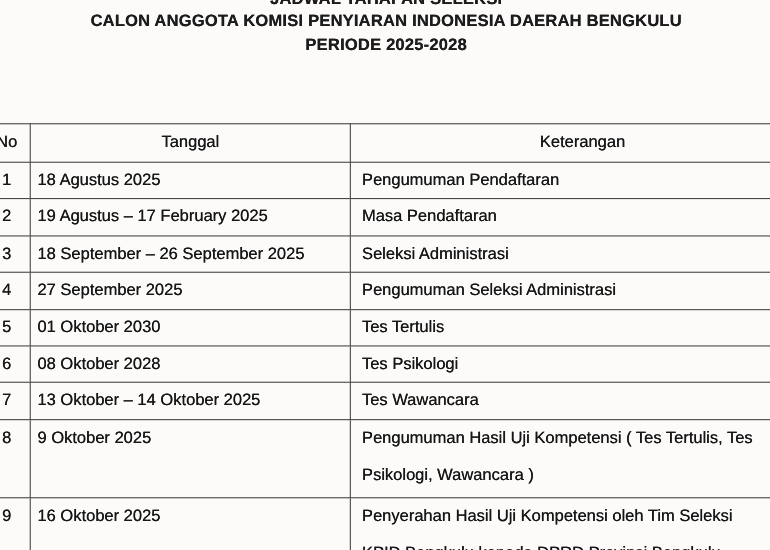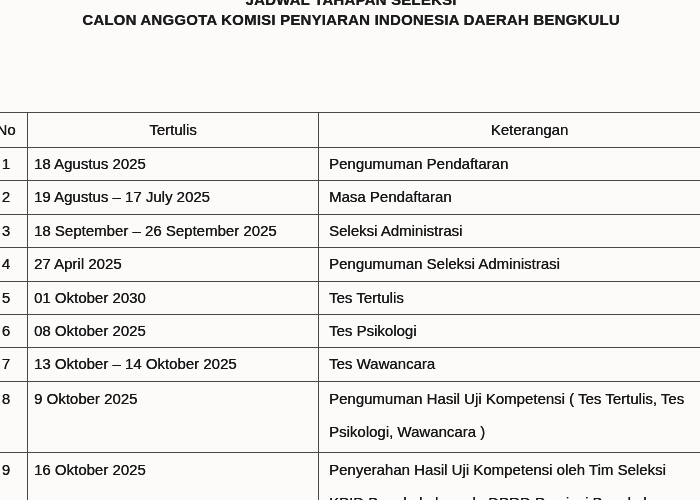--- a/index.html
+++ b/index.html
@@ -92,67 +92,68 @@
     white-space: nowrap;
   }
 </style>
 </head>
 <body>
 
 <div class="doc">
 
   <div class="title-line" id="title-1">JADWAL TAHAPAN SELEKSI</div>
   <div class="title-line" id="title-2">CALON ANGGOTA KOMISI PENYIARAN INDONESIA DAERAH BENGKULU</div>
+  <div class="title-line" id="title-3">PERIODE 2025-2028</div>
 
   <table class="schedule">
     <colgroup>
       <col class="c-no">
         <col class="c-tgl">
         <col class="c-ket">
     </colgroup>
     <tbody>
         <tr class="rh">
       <th>No</th>
-      <th>Tertulis</th>
+      <th>Tanggal</th>
       <th>Keterangan</th>
     </tr>
 
     <tr class="r33">
       <td class="no-cell">1</td>
       <td class="tgl-cell">18 Agustus 2025</td>
       <td class="ket-cell">Pengumuman Pendaftaran</td>
     </tr>
 
     <tr class="r34">
       <td class="no-cell">2</td>
-      <td class="tgl-cell">19 Agustus – 17 July 2025</td>
+      <td class="tgl-cell">19 Agustus – 17 February 2025</td>
       <td class="ket-cell">Masa Pendaftaran</td>
     </tr>
 
     <tr class="r33">
       <td class="no-cell">3</td>
       <td class="tgl-cell">18 September – 26 September 2025</td>
       <td class="ket-cell">Seleksi Administrasi</td>
     </tr>
 
     <tr class="r34">
       <td class="no-cell">4</td>
-      <td class="tgl-cell">27 April 2025</td>
+      <td class="tgl-cell">27 September 2025</td>
       <td class="ket-cell">Pengumuman Seleksi Administrasi</td>
     </tr>
 
     <tr class="r33">
       <td class="no-cell">5</td>
       <td class="tgl-cell">01 Oktober 2030</td>
       <td class="ket-cell">Tes Tertulis</td>
     </tr>
 
     <tr class="r33">
       <td class="no-cell">6</td>
-      <td class="tgl-cell">08 Oktober 2025</td>
+      <td class="tgl-cell">08 Oktober 2028</td>
       <td class="ket-cell">Tes Psikologi</td>
     </tr>
 
     <tr class="r34">
       <td class="no-cell">7</td>
       <td class="tgl-cell">13 Oktober – 14 Oktober 2025</td>
       <td class="ket-cell">Tes Wawancara</td>
     </tr>
 
     <tr class="r71 multiline">

